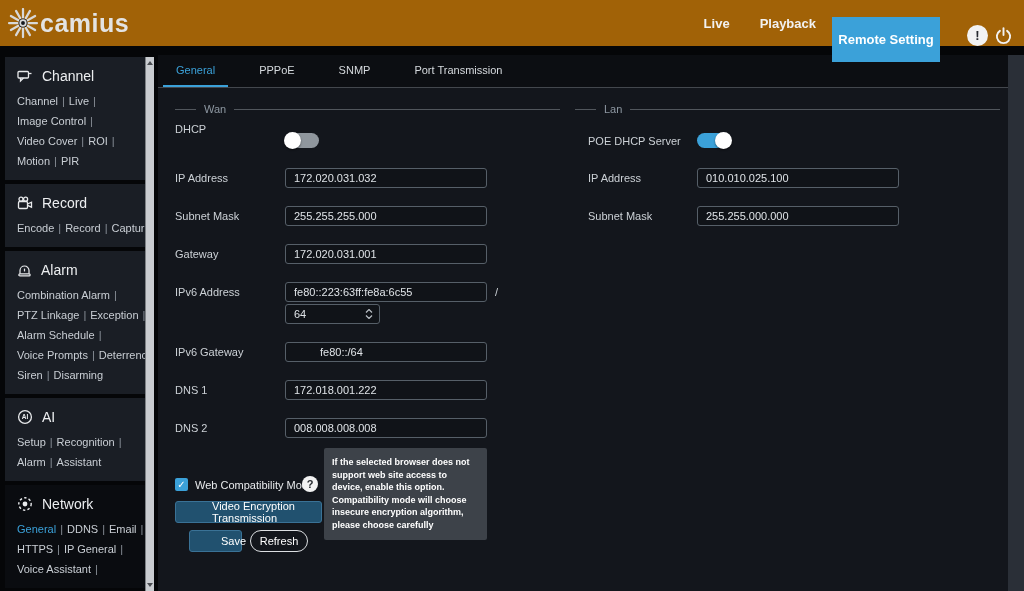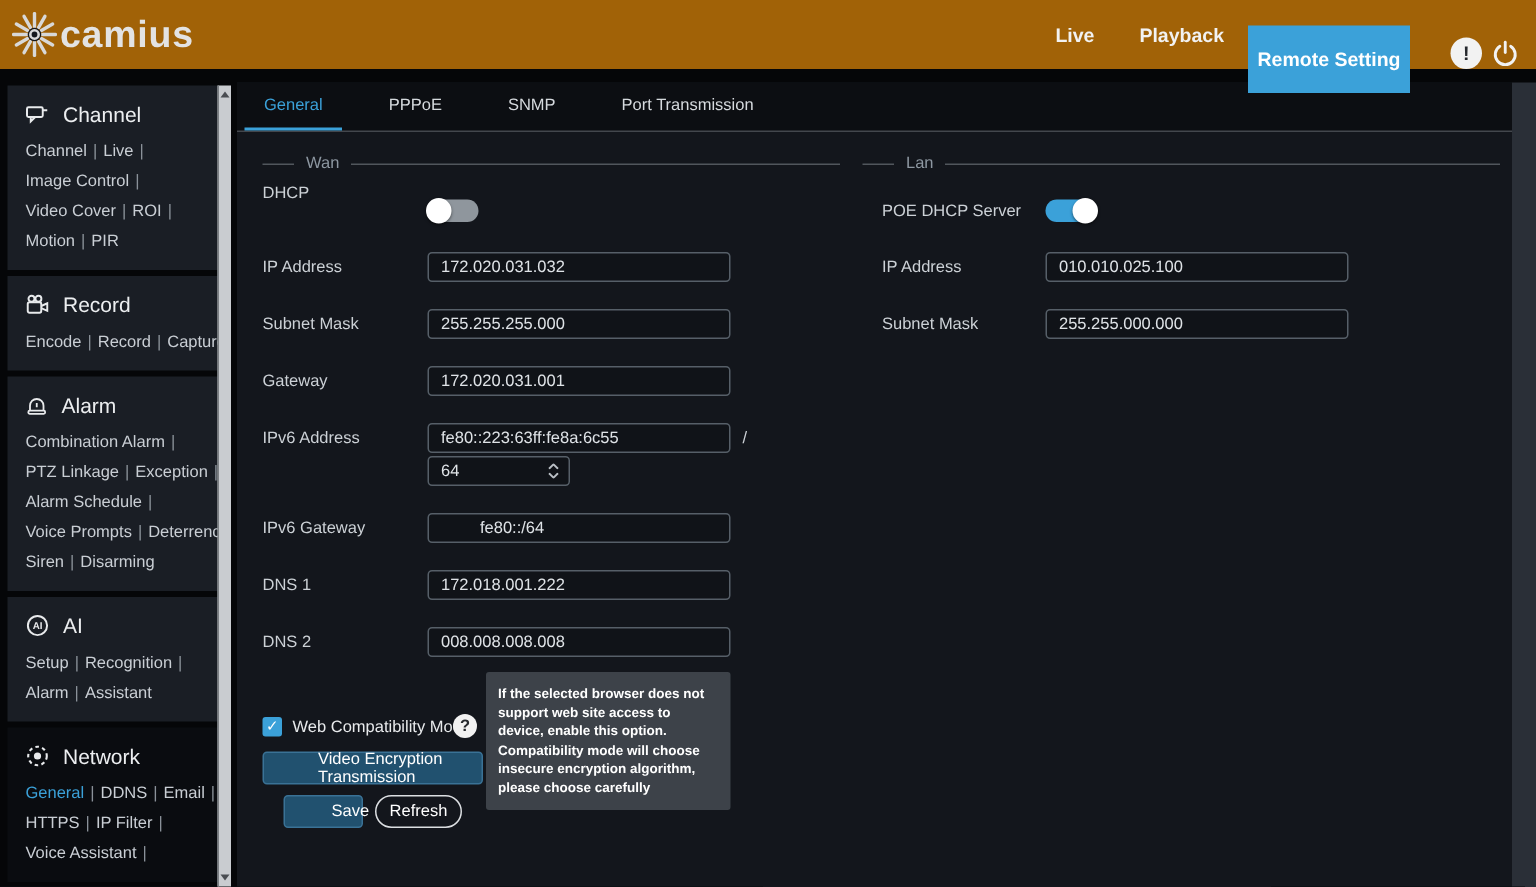--- a/index.html
+++ b/index.html
@@ -198,21 +198,21 @@
       <div class="side-title">
         <span>
           <svg width="16" height="16" viewBox="0 0 16 16">
             <circle cx="8" cy="8" r="6.2" stroke="#e8eaec" stroke-width="1.4" fill="none" stroke-dasharray="2.4 2.2"></circle>
             <circle cx="8" cy="8" r="2.4" fill="#e8eaec"></circle>
           </svg>
         </span>
         <span>Network</span>
       </div>
       <div class="side-row"><span class="side-link active-link">General</span><span class="side-sep">|</span><span class="side-link">DDNS</span><span class="side-sep">|</span><span class="side-link">Email</span><span class="side-sep">|</span></div>
-      <div class="side-row"><span class="side-link">HTTPS</span><span class="side-sep">|</span><span class="side-link">IP Filter</span><span class="side-sep">|</span></div>
+      <div class="side-row"><span class="side-link">HTTPS</span><span class="side-sep">|</span><span class="side-link">IP General</span><span class="side-sep">|</span></div>
       <div class="side-row"><span class="side-link">Voice Assistant</span><span class="side-sep">|</span></div>
     </div>
   </nav>
 <div class="side-scrollbar" style="left:145px; top:57px;">
   <div class="sb-arrow up"></div>
   <div class="sb-arrow down"></div>
 </div>
 
 <div class="main">
 

